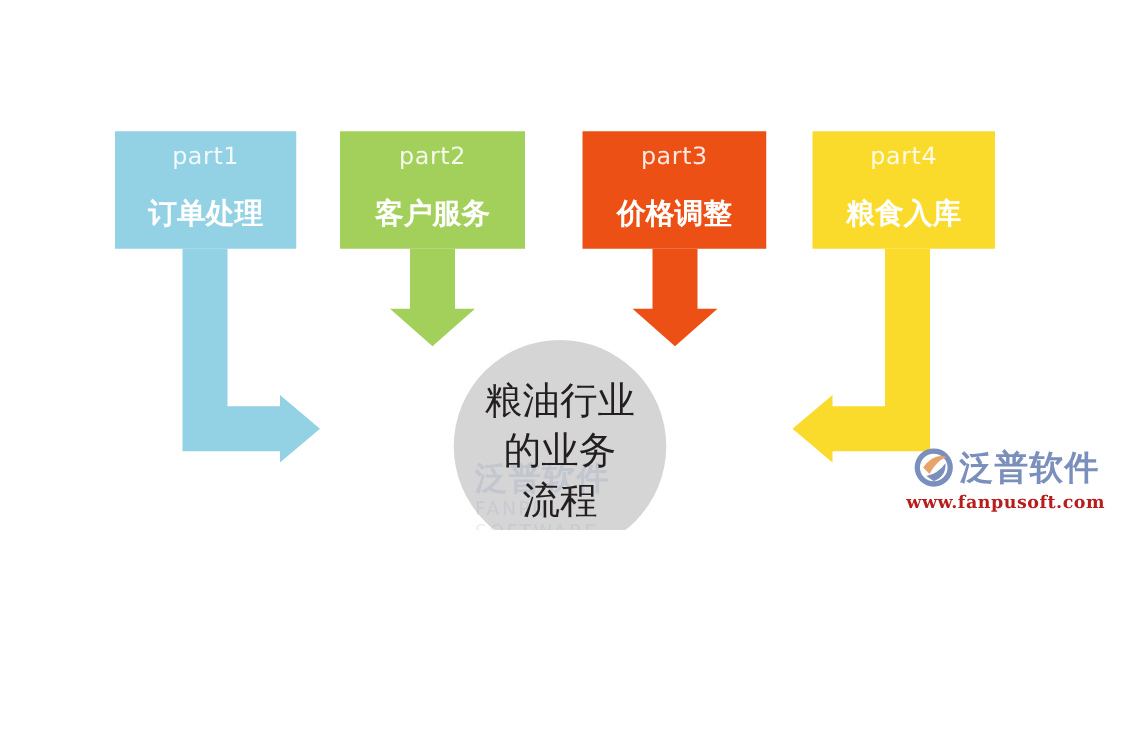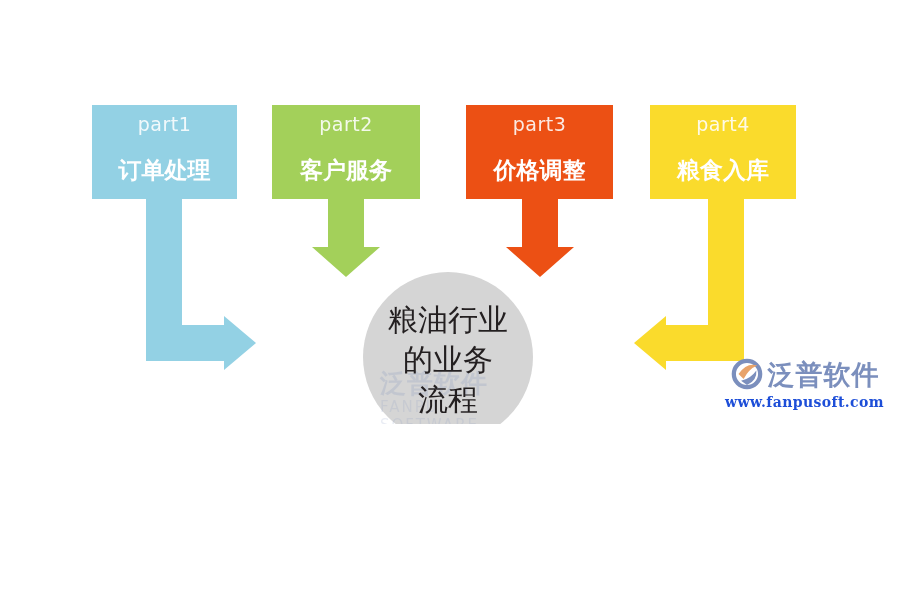--- a/index.html
+++ b/index.html
@@ -90,21 +90,21 @@
     font-size: 27px;
     font-weight: bold;
     color: #7b8fbd;
     letter-spacing: 1px;
     line-height: 1;
   }
   .logo-url {
     font-family: "DejaVu Serif", "Liberation Serif", serif;
     font-size: 14px;
     font-weight: bold;
-    color: #1d4ed8;
+    color: #b91c1c;
     letter-spacing: 0.4px;
     margin-top: 3px;
   }
 </style>
 </head>
 <body>
 
 <div id="stage">
 
   <svg class="diagram-svg" viewBox="0 0 900 600">

